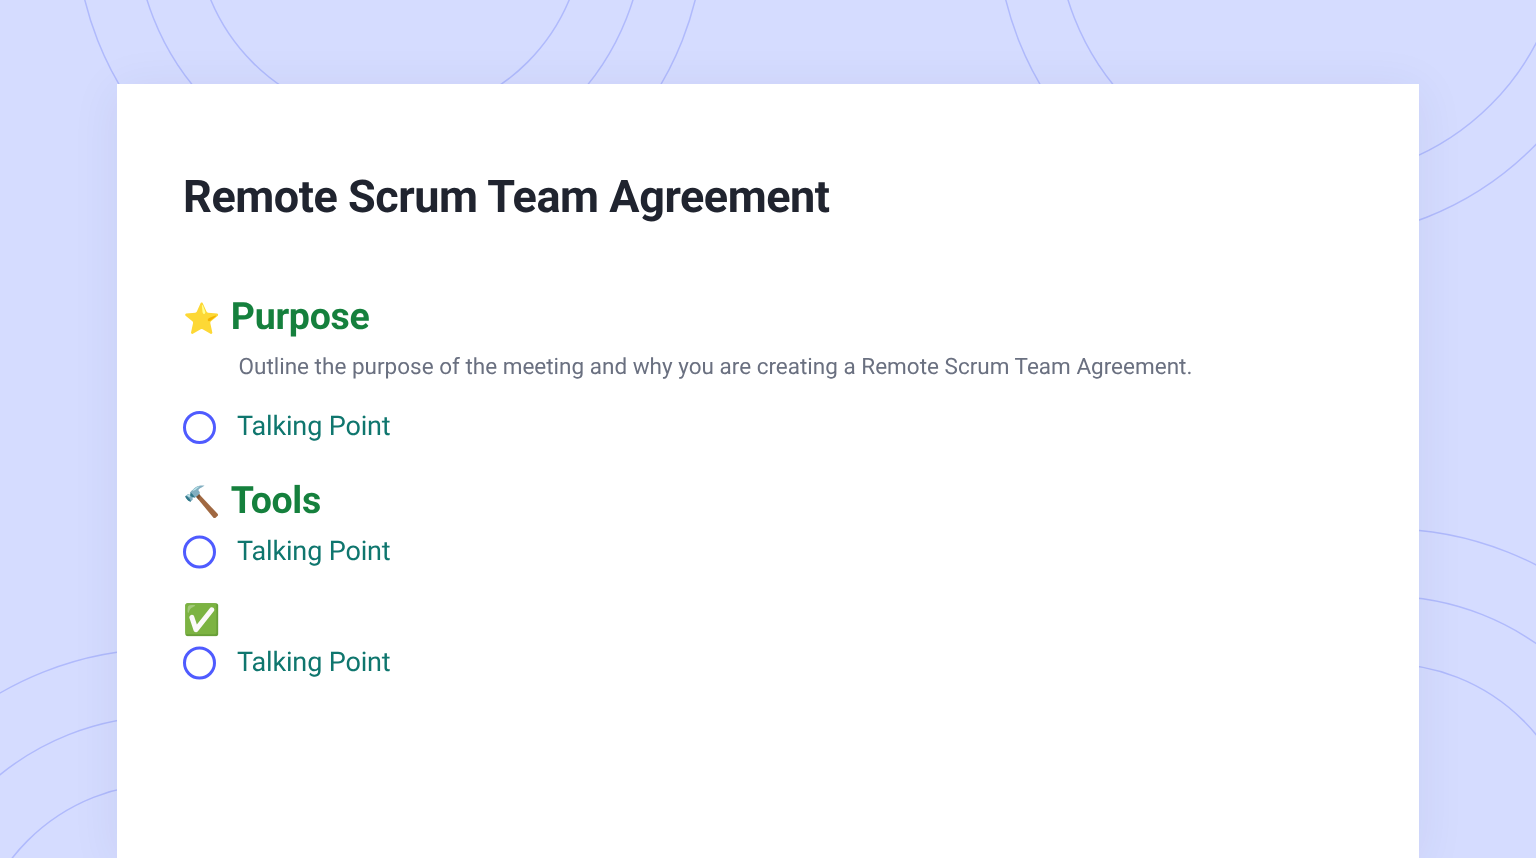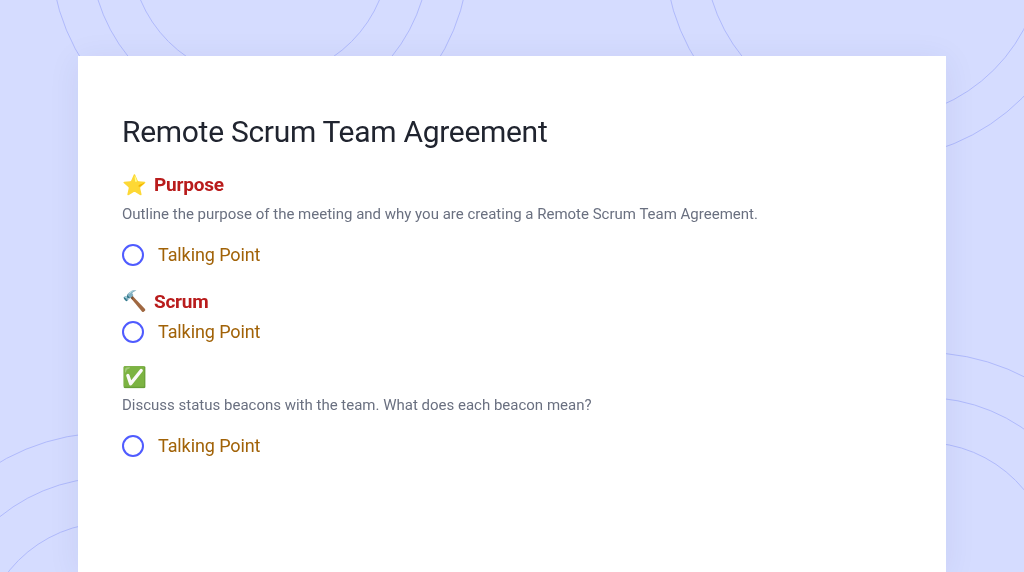--- a/index.html
+++ b/index.html
@@ -28,69 +28,70 @@
       right: 78px;
       bottom: 0;
       background: #ffffff;
       box-shadow: 0 4px 30px rgba(56, 60, 118, 0.08);
       padding: 58px 44px 0 44px;
       z-index: 1;
       overflow: hidden;
     }
     .doc-title {
       font-size: 30px;
-      font-weight: 400;
+      font-weight: 700;
       color: #20242f;
-      margin-bottom: 24px;
+      margin-bottom: 48px;
       letter-spacing: -0.3px;
     }
     .section {
       margin-bottom: 8px;
     }
     .section-header {
       display: flex;
       align-items: center;
       gap: 7px;
       margin-bottom: 8px;
     }
     .section-icon {
       font-size: 20px;
       line-height: 1;
       display: inline-flex;
       align-items: center;
       justify-content: center;
     }
     .section-title {
-      font-size: 19px;
+      font-size: 25px;
       font-weight: 700;
-      color: #b91c1c;
+      color: #15803d;
       letter-spacing: -0.2px;
     }
     .section-desc {
       font-size: 15px;
       color: #6a7080;
       margin-bottom: 18px;
       line-height: 1.45;
+      margin-left: 37px;
     }
     .talking-point {
       display: flex;
       align-items: center;
       gap: 14px;
       margin-bottom: 24px;
     }
     .tp-circle {
       width: 22px;
       height: 22px;
       border: 2px solid #4f5bff;
       border-radius: 50%;
       flex-shrink: 0;
     }
     .tp-label {
       font-size: 18px;
-      color: #a16207;
+      color: #0f766e;
       font-weight: 400;
       letter-spacing: -0.1px;
     }
   </style>
 </head>
 <body>
 
 <div class="bg-circles">
   <div class="circle" style="width:420px;height:420px;left:50px;top:-260px;"></div>
   <div class="circle" style="width:340px;height:340px;left:90px;top:-220px;"></div>
@@ -123,31 +124,30 @@
     <p class="section-desc">Outline the purpose of the meeting and why you are creating a Remote Scrum Team Agreement.</p>
     <div class="talking-point">
       <span class="tp-circle"></span>
       <span class="tp-label">Talking Point</span>
     </div>
   </div>
 
   <div class="section">
     <div class="section-header">
       <span class="section-icon">🔨</span>
-      <span class="section-title">Scrum</span>
+      <span class="section-title">Tools</span>
     </div>
     <div class="talking-point">
       <span class="tp-circle"></span>
       <span class="tp-label">Talking Point</span>
     </div>
   </div>
 
   <div class="section">
     <div class="section-header">
       <span class="section-icon">✅</span>
     </div>
-    <p class="section-desc">Discuss status beacons with the team. What does each beacon mean?</p>
     <div class="talking-point">
       <span class="tp-circle"></span>
       <span class="tp-label">Talking Point</span>
     </div>
   </div>
 </div>
 
 </body></html>

